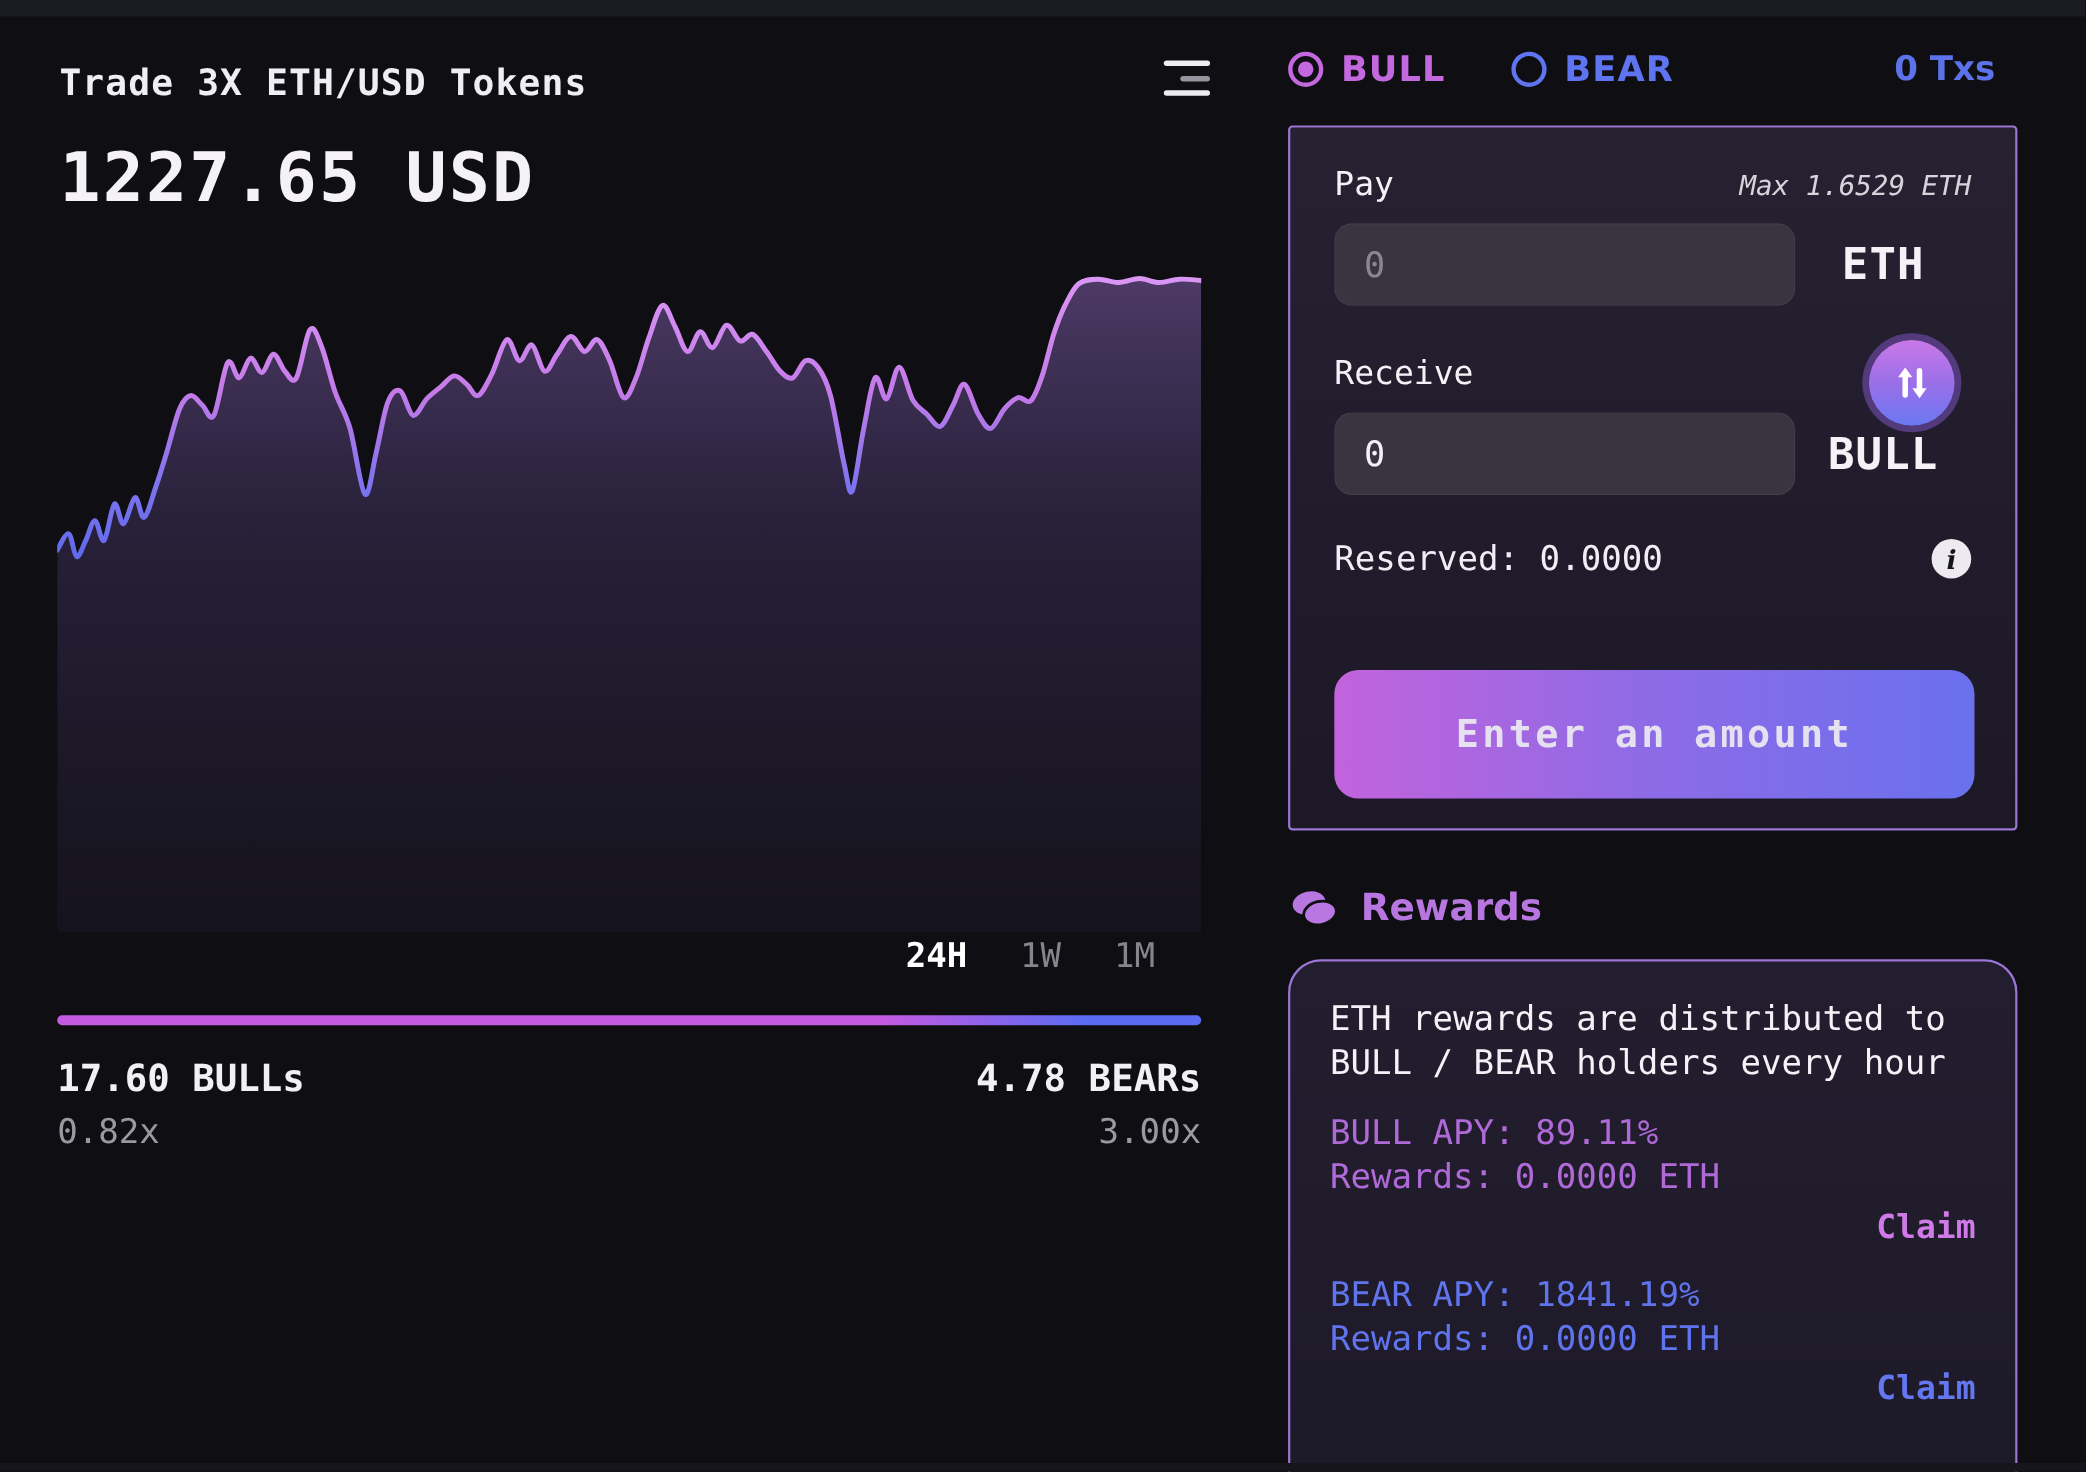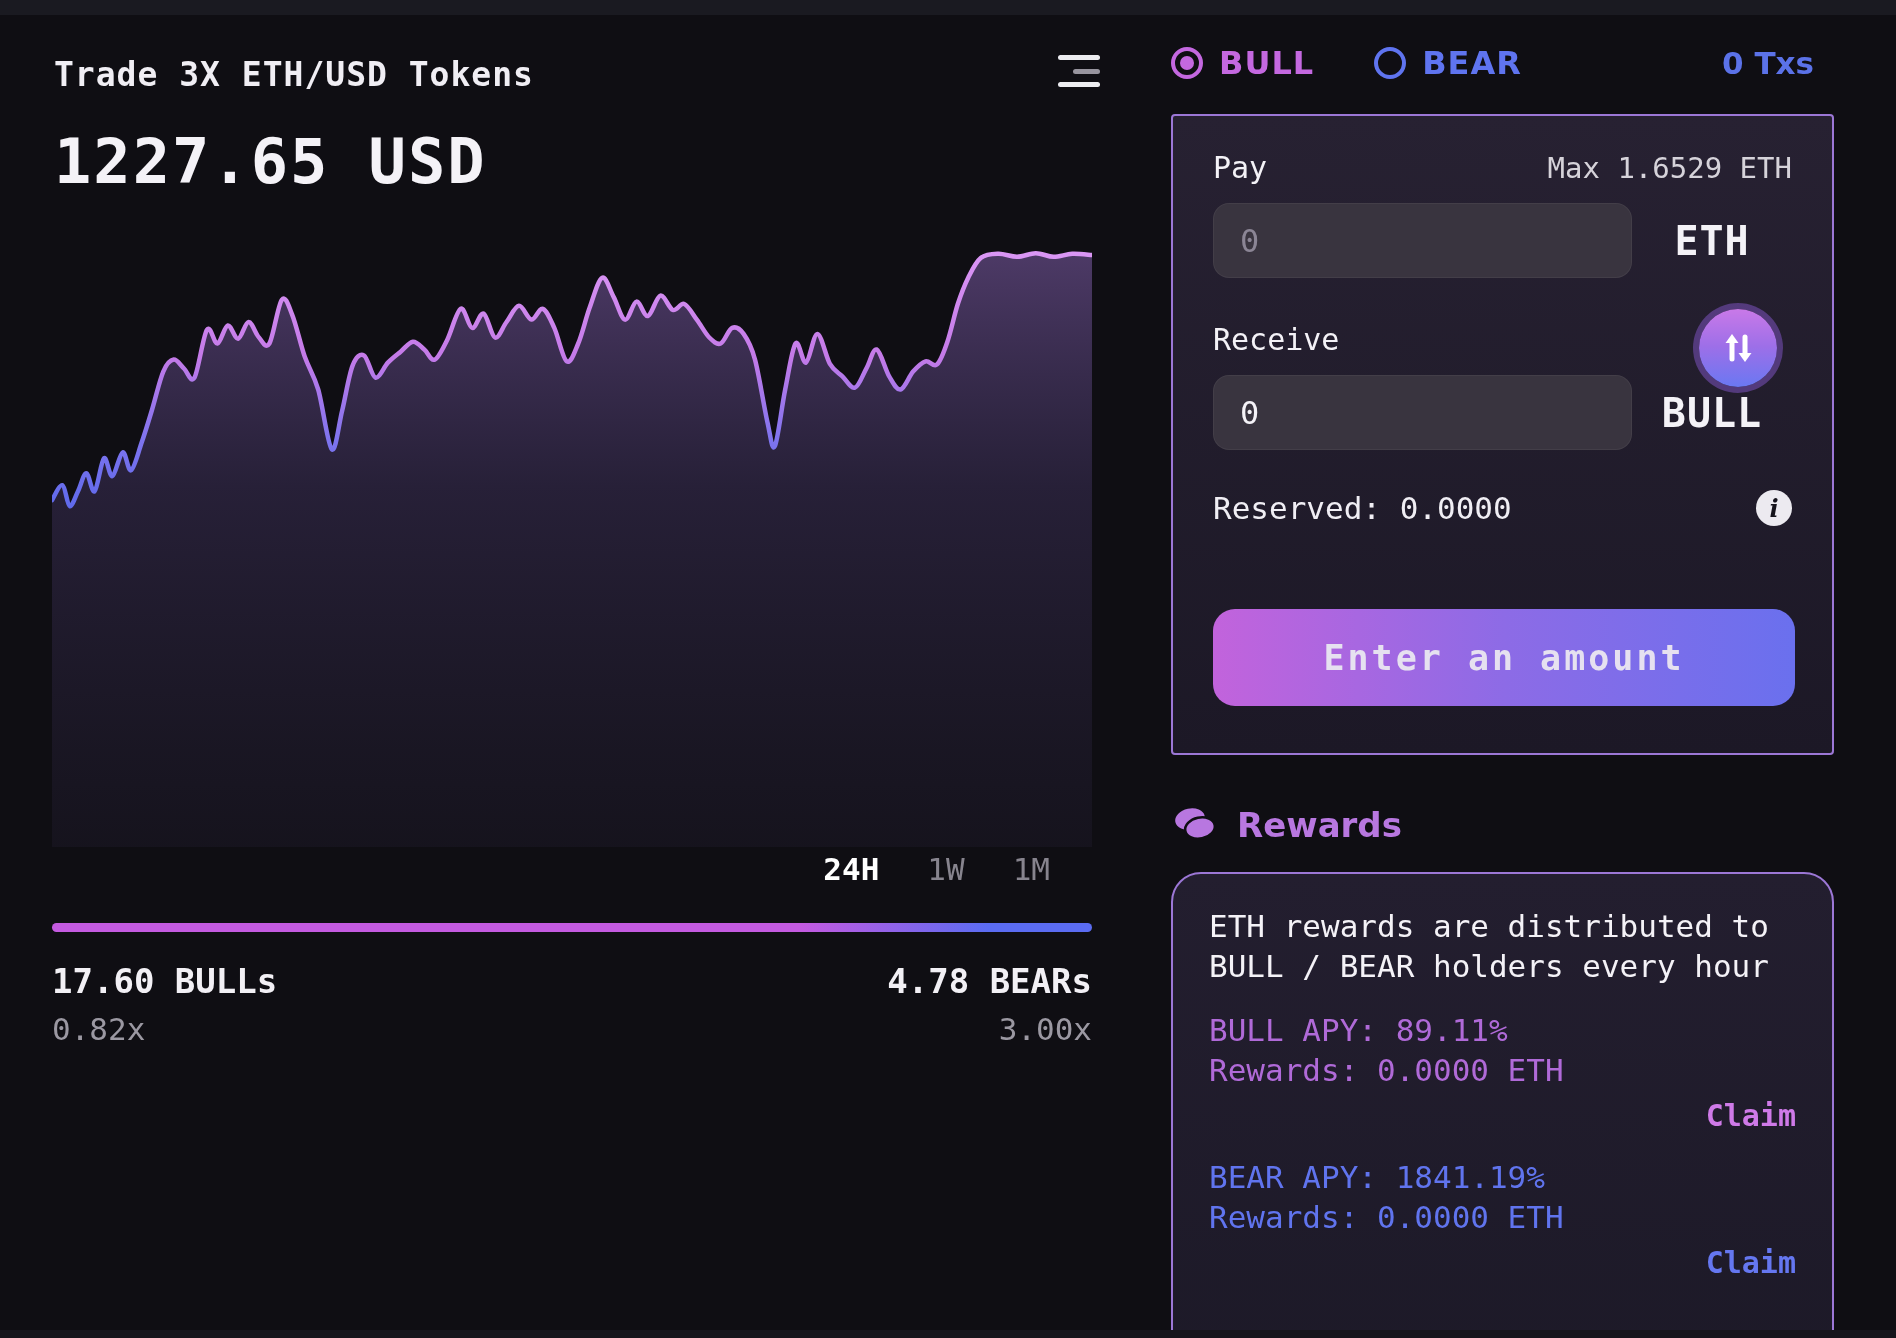--- a/index.html
+++ b/index.html
@@ -45,40 +45,40 @@
   .radio-dot { width:14px; height:14px; border-radius:50%; background:#c468e0; }
   .toggle-label { font-family:"DejaVu Sans", sans-serif; font-weight:bold; font-size:32px; margin-left:16px; letter-spacing:1px; }
   .toggle-label.bull { color:#c468e0; }
   .toggle-label.bear { color:#5f74f0; }
   .tx-count { margin-left:auto; padding-right:20px; font-family:"DejaVu Sans", sans-serif; font-weight:bold; font-size:31px; color:#5b72e8; }
 
   .trade-card { position:absolute; left:0; top:99px; width:663px; height:641px; border-radius:4px;
     border:2px solid #9c77d6; background:linear-gradient(180deg,#272132 0%, #1c1826 100%); padding:34px 40px; }
   .card-row { display:flex; justify-content:space-between; align-items:baseline; }
   .pay-label,.receive-label { font-size:30px; color:#f4f2f7; }
-  .max-label { font-size:29px; color:#d6d3da; }
+  .max-label { font-size:25px; color:#d6d3da;font-style:italic; }
   .input-row { display:flex; align-items:center; margin-top:18px; }
   .amount-input { width:419px; height:75px; border-radius:16px; background:#39343f; border:1px solid rgba(255,255,255,0.05);
     color:#f4f2f7; font-family:"DejaVu Sans Mono", monospace; font-size:32px; padding:0 26px; outline:none; }
   .amount-input::placeholder { color:#8b8595; }
   .unit-label { flex:1; text-align:center; font-size:40px; font-weight:bold; color:#f4f2f7; letter-spacing:1px; }
   .receive-label-row { margin-top:44px; }
   .swap-btn { position:absolute; left:526px; top:193px; width:78px; height:78px; border-radius:50%;
     background:linear-gradient(180deg,#c979e8 0%, #9d6fe8 48%, #6a78f2 100%);
     box-shadow:0 0 0 6px rgba(124,82,190,0.55); cursor:pointer; display:flex; align-items:center; justify-content:center; }
   .reserved-row { margin-top:40px; display:flex; justify-content:space-between; align-items:center; }
   .reserved-text { font-size:31px; color:#f0eef4; }
   .info-icon { width:36px; height:36px; border-radius:50%; background:#eceaf0; color:#15131c;
     font-family:"DejaVu Serif", serif; font-style:italic; font-weight:bold; font-size:24px;
     display:flex; align-items:center; justify-content:center; cursor:pointer; }
-  .submit-btn { position:absolute; left:40px; top:493px; width:582px; height:97px; border:none; border-radius:22px;
+  .submit-btn { position:absolute; left:40px; top:493px; width:582px; height:117px; border:none; border-radius:22px;
     background:linear-gradient(90deg,#c263dc 0%, #8d6be6 50%, #6a70ee 100%);
     color:#e6e1f0; font-family:"DejaVu Sans Mono", monospace; font-weight:bold; font-size:35px; letter-spacing:3px; cursor:pointer; }
 
-  .rewards-heading { position:absolute; left:2px; top:790px; display:flex; align-items:flex-start; gap:18px; }
+  .rewards-heading { position:absolute; left:2px; top:790px; display:flex; align-items:flex-end; gap:18px; }
   .rewards-heading .label { font-family:"DejaVu Sans", sans-serif; font-weight:bold; font-size:34px; color:#b877e0; }
   .rewards-card { position:absolute; left:0; top:857px; width:663px; height:552px; border-radius:30px;
     border:2px solid #9c77d6; background:linear-gradient(180deg,#231e2f 0%, #1c1927 100%); padding:32px 36px; }
   .rewards-desc { font-size:31px; line-height:40px; color:#f4f2f7; }
   .apy-block { margin-top:24px; font-size:31px; line-height:40px; }
   .apy-block.bull { color:#b06ad8; }
   .apy-block.bear { color:#6074ee; }
   .claim-row { display:flex; align-items:flex-end; margin-top:8px;flex-direction:column; }
   .dots { flex:1; height:10px; margin-right:28px; background-repeat:repeat-x; }
   .dots.bull { background-image:radial-gradient(circle at 5px 5px, #a55fd2 4px, transparent 4.6px); background-size:17px 10px; }

